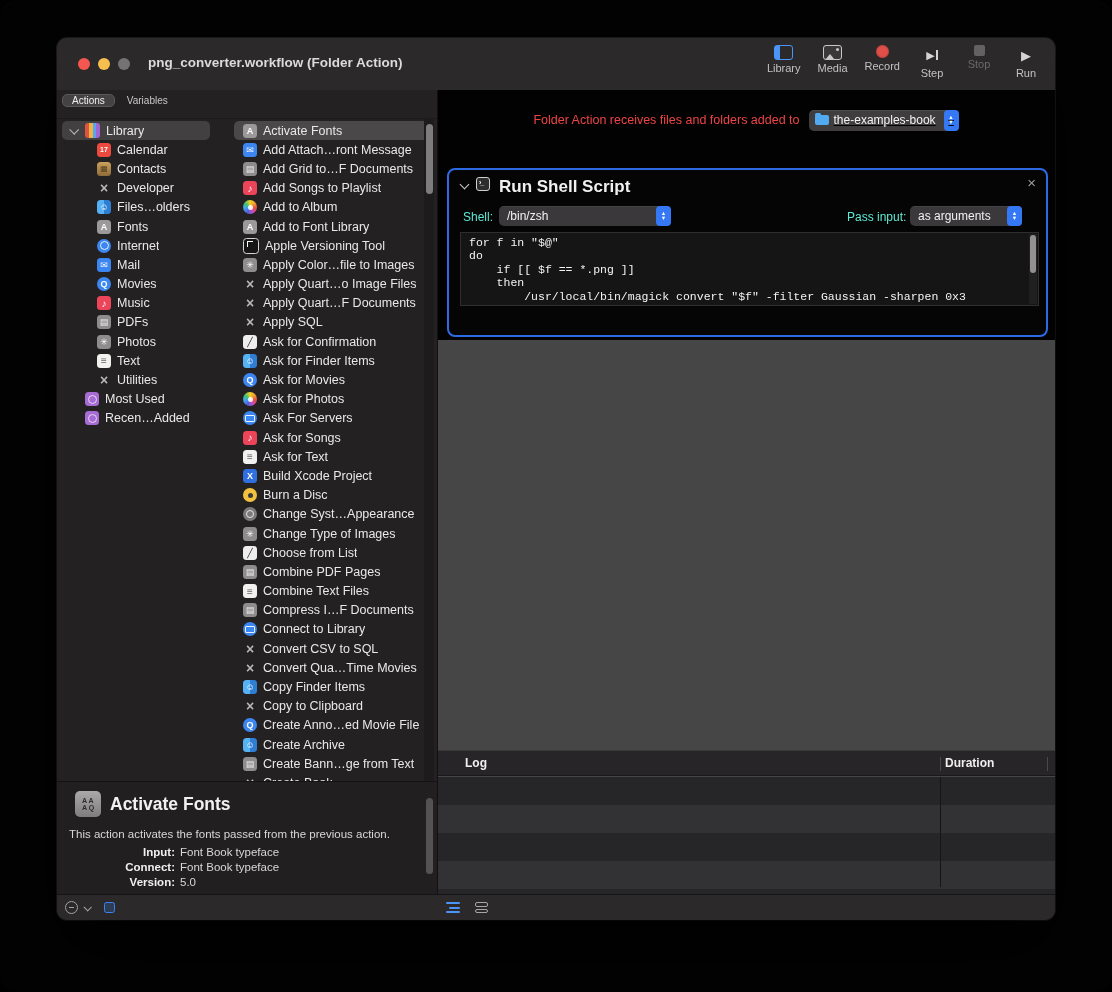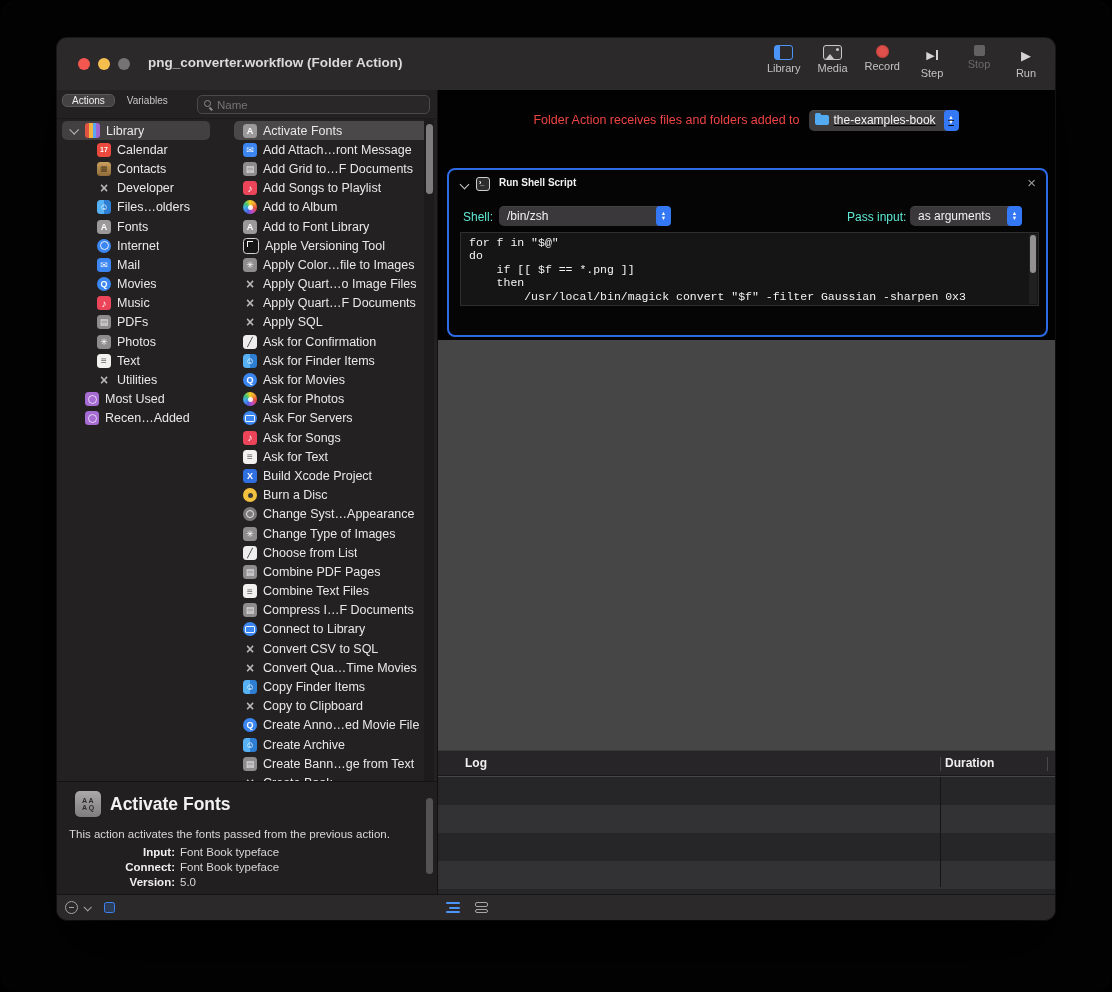--- a/index.html
+++ b/index.html
@@ -119,21 +119,21 @@
   .stepper::after{content:"▼";}
   .folder-ic{position:relative;width:14px;height:10px;background:#52aaf0;border-radius:2px;flex:none;}
   .folder-ic::before{content:"";position:absolute;left:0;top:-2px;width:6px;height:3px;background:#52aaf0;border-radius:1.5px 1.5px 0 0;}
 
   .shell-block{position:absolute;left:10px;top:78px;width:601px;height:169px;box-sizing:border-box;
     background:#050505;border:2px solid #2d6ae4;border-radius:8px;}
   .blk-chev{position:absolute;left:12px;top:11px;width:6px;height:6px;border-right:1.5px solid #cfcdce;border-bottom:1.5px solid #cfcdce;transform:rotate(45deg);}
   .ic-terminal{position:absolute;left:27px;top:7px;width:14px;height:14px;border-radius:3px;background:#2d2d2d;
     border:1px solid #cfcfcf;color:#fff;font-size:7px;font-weight:700;padding:1px 0 0 2px;box-sizing:border-box;}
   .ic-terminal::before{content:"›_";letter-spacing:-1px;}
-  .blk-title{position:absolute;left:50px;top:7px;font-size:10px;font-weight:700;color:#f1f0f0;}
+  .blk-title{position:absolute;left:50px;top:7px;font-size:17px;font-weight:700;color:#f1f0f0;}
   .blk-close{position:absolute;right:10px;top:4px;font-size:15px;color:#9c9a9b;line-height:18px;}
   .ctl-label{position:absolute;font-size:12px;color:#5eead4;top:40px;}
   .shell-popup{position:absolute;left:50px;top:36px;width:172px;height:20px;background:#3a383a;border-radius:5px;
     display:flex;align-items:center;box-shadow:inset 0 0.5px 0 rgba(255,255,255,.12);}
   .shell-popup .popup-value{flex:1;font-size:12px;color:#f2f1f1;padding-left:8px;}
   .shell-popup .stepper{height:20px;}
   .pass-popup{left:461px;width:112px;}
   .codebox{position:absolute;left:11px;top:62px;width:579px;height:74px;background:#151515;border:1px solid #2e2e2e;box-sizing:border-box;}
   .codebox pre{margin:0;padding:3px 8px;font-family:"Liberation Mono","DejaVu Sans Mono",monospace;
     font-size:11.5px;line-height:13.4px;color:#f4f3f3;}
@@ -209,24 +209,20 @@
           </div>
         </div>
     </div>
 
     <div class="pane-left">
       <div class="tabsbar">
         <div class="segment">
           <span class="tab selected">Actions</span>
           <span class="tab">Variables</span>
         </div>
-        <div class="searchbox">
-          <span class="mag"></span>
-          <input class="search-input" placeholder="Name" style="">
-        </div>
       </div>
 
       <div class="browser">
         <div class="tree-col">
           <div class="tree-row lib selected">
             <span class="chev"></span>
             <span class="row-ic ic-library"></span>
             <span class="row-label">Library</span>
           </div>
           <div>

